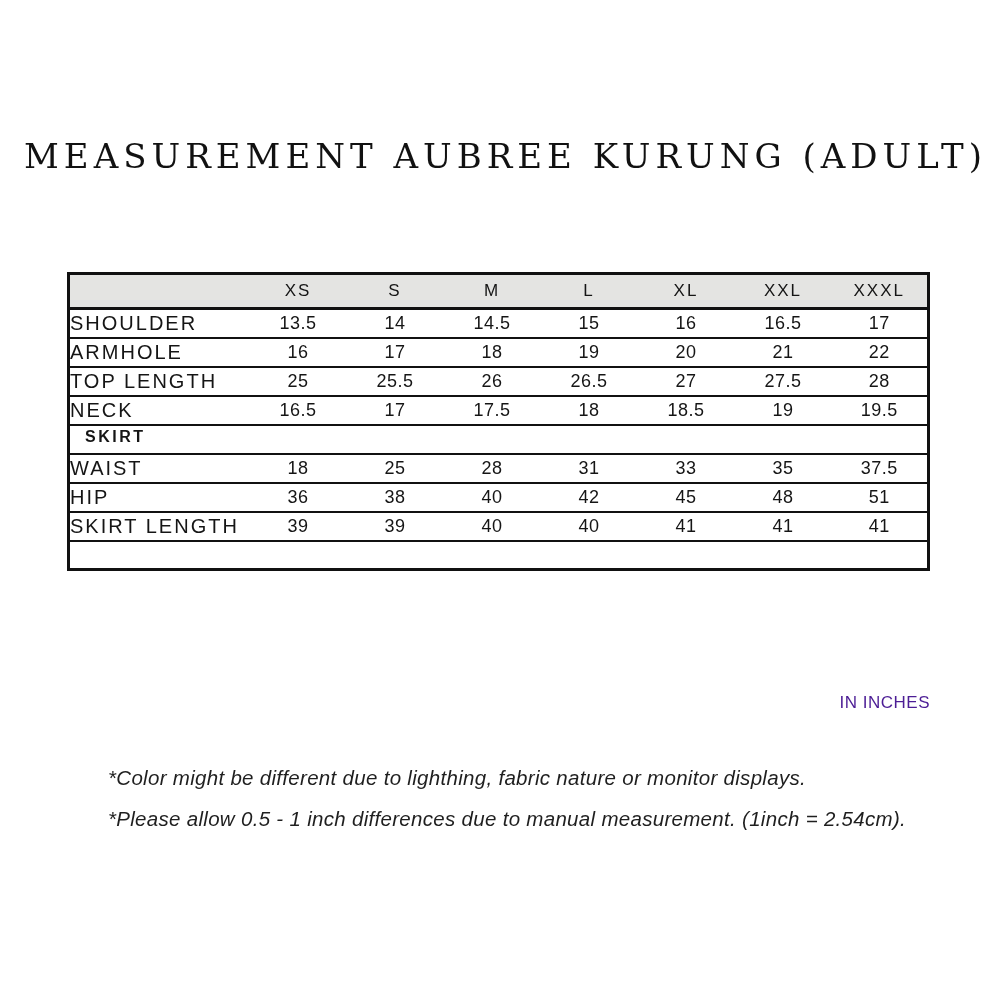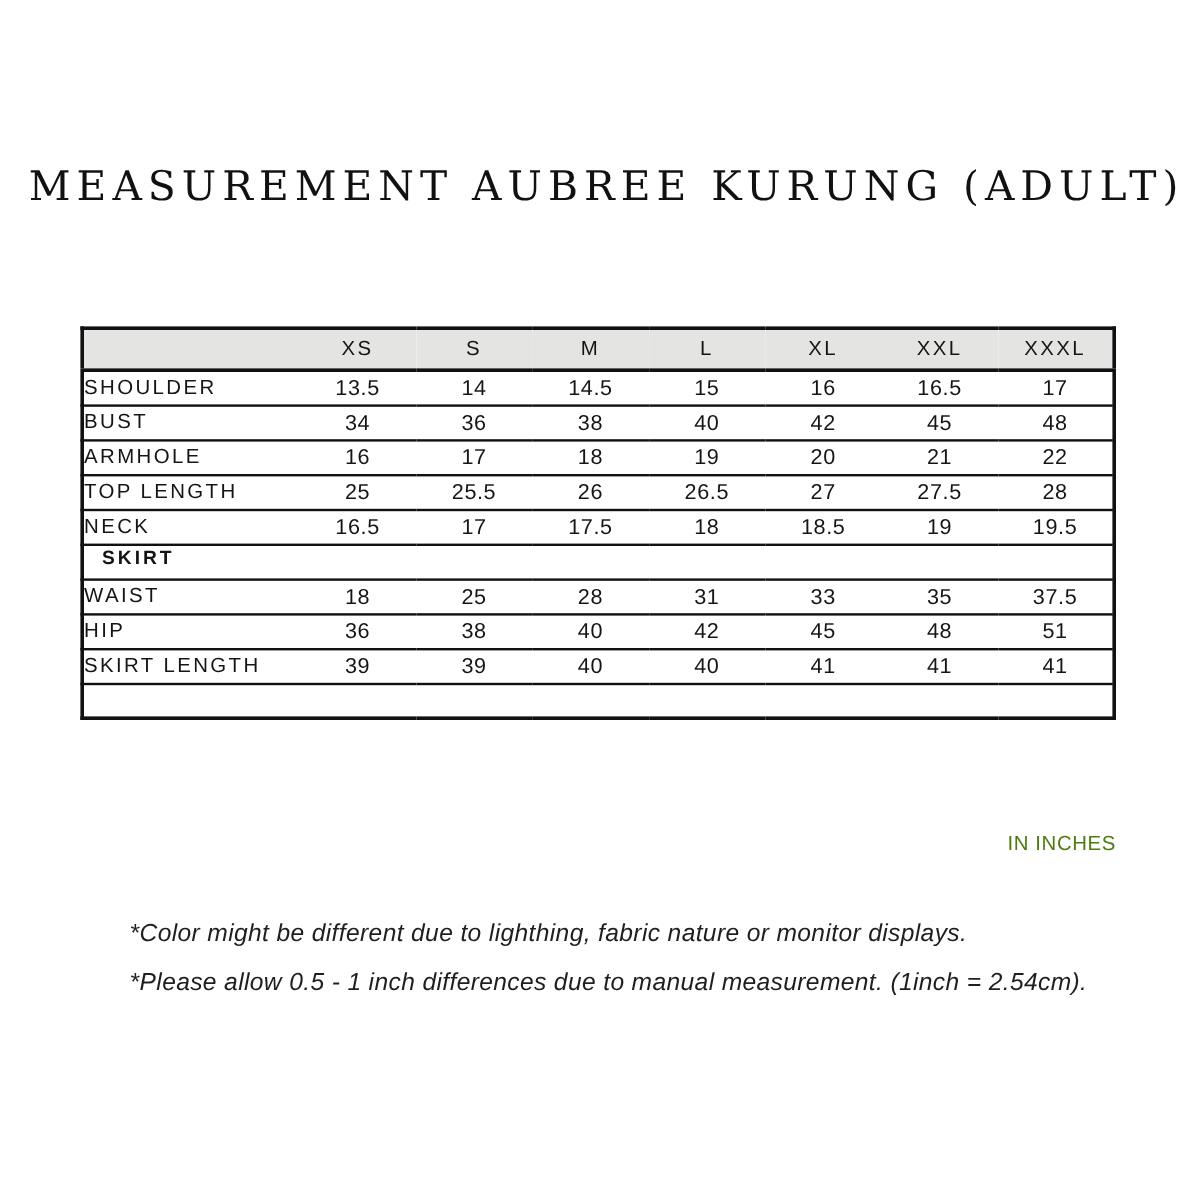--- a/index.html
+++ b/index.html
@@ -54,21 +54,21 @@
     font-weight: normal;
   }
   table.measurement-table thead th {
     font-size: 17px;
     letter-spacing: 2px;
     border-bottom: 3px solid #111111;
   }
   th.row-label {
     text-align: left;
     padding-left: 15px;
-    font-size: 17px;
+    font-size: 20px;
     letter-spacing: 2px;
     white-space: nowrap;
   }
   td.value-cell {
     text-align: center;
     font-size: 18px;
     letter-spacing: 0.5px;
   }
   tr.section-row { height: 85px; }
   tr.section-row td {
@@ -84,21 +84,21 @@
   tr.empty-row { height: 32px; }
   tr.empty-row td { border-bottom: none; }
   .unit-note {
     position: absolute;
     left: 67px;
     top: 693px;
     width: 863px;
     text-align: right;
     font-size: 17px;
     letter-spacing: 0.5px;
-    color: #4d7c0f;
+    color: #4c1d95;
   }
   .footnotes {
     position: absolute;
     left: 108px;
     top: 766px;
     font-style: italic;
     font-size: 20.5px;
     letter-spacing: 0.3px;
     color: #1f1f1f;
   }
@@ -142,30 +142,20 @@
           <th class="row-label">SHOULDER</th>
           <td class="value-cell">13.5</td>
           <td class="value-cell">14</td>
           <td class="value-cell">14.5</td>
           <td class="value-cell">15</td>
           <td class="value-cell">16</td>
           <td class="value-cell">16.5</td>
           <td class="value-cell">17</td>
         </tr>
         <tr>
-          <th class="row-label">BUST</th>
-          <td class="value-cell">34</td>
-          <td class="value-cell">36</td>
-          <td class="value-cell">38</td>
-          <td class="value-cell">40</td>
-          <td class="value-cell">42</td>
-          <td class="value-cell">45</td>
-          <td class="value-cell">48</td>
-        </tr>
-        <tr>
           <th class="row-label">ARMHOLE</th>
           <td class="value-cell">16</td>
           <td class="value-cell">17</td>
           <td class="value-cell">18</td>
           <td class="value-cell">19</td>
           <td class="value-cell">20</td>
           <td class="value-cell">21</td>
           <td class="value-cell">22</td>
         </tr>
         <tr>

